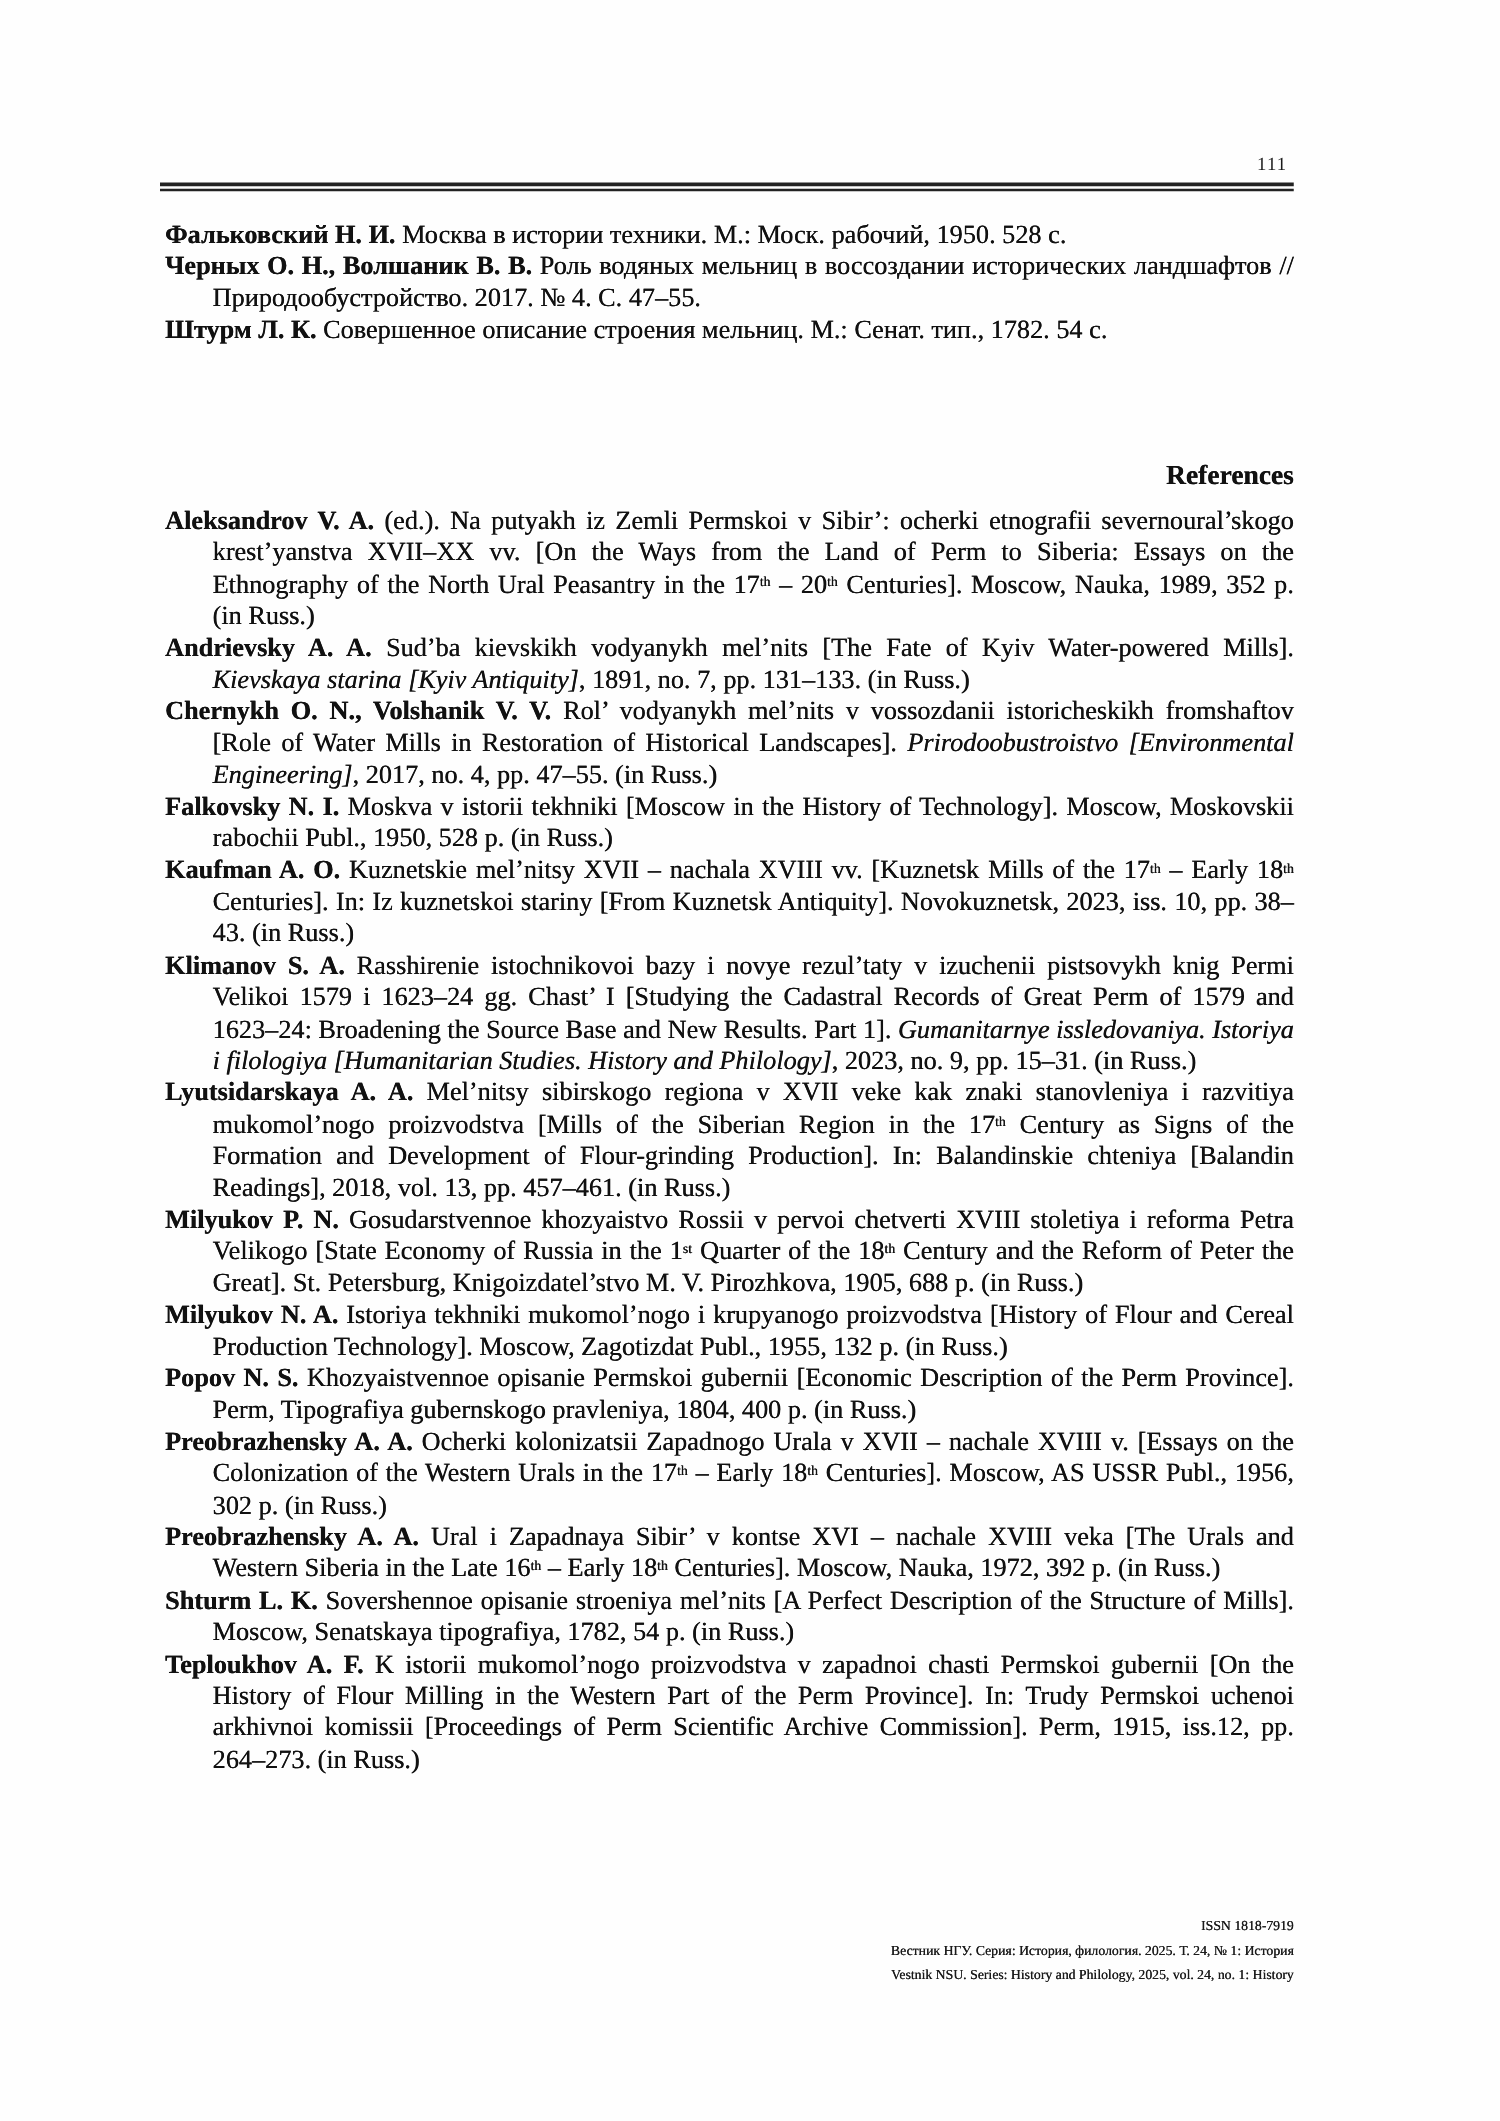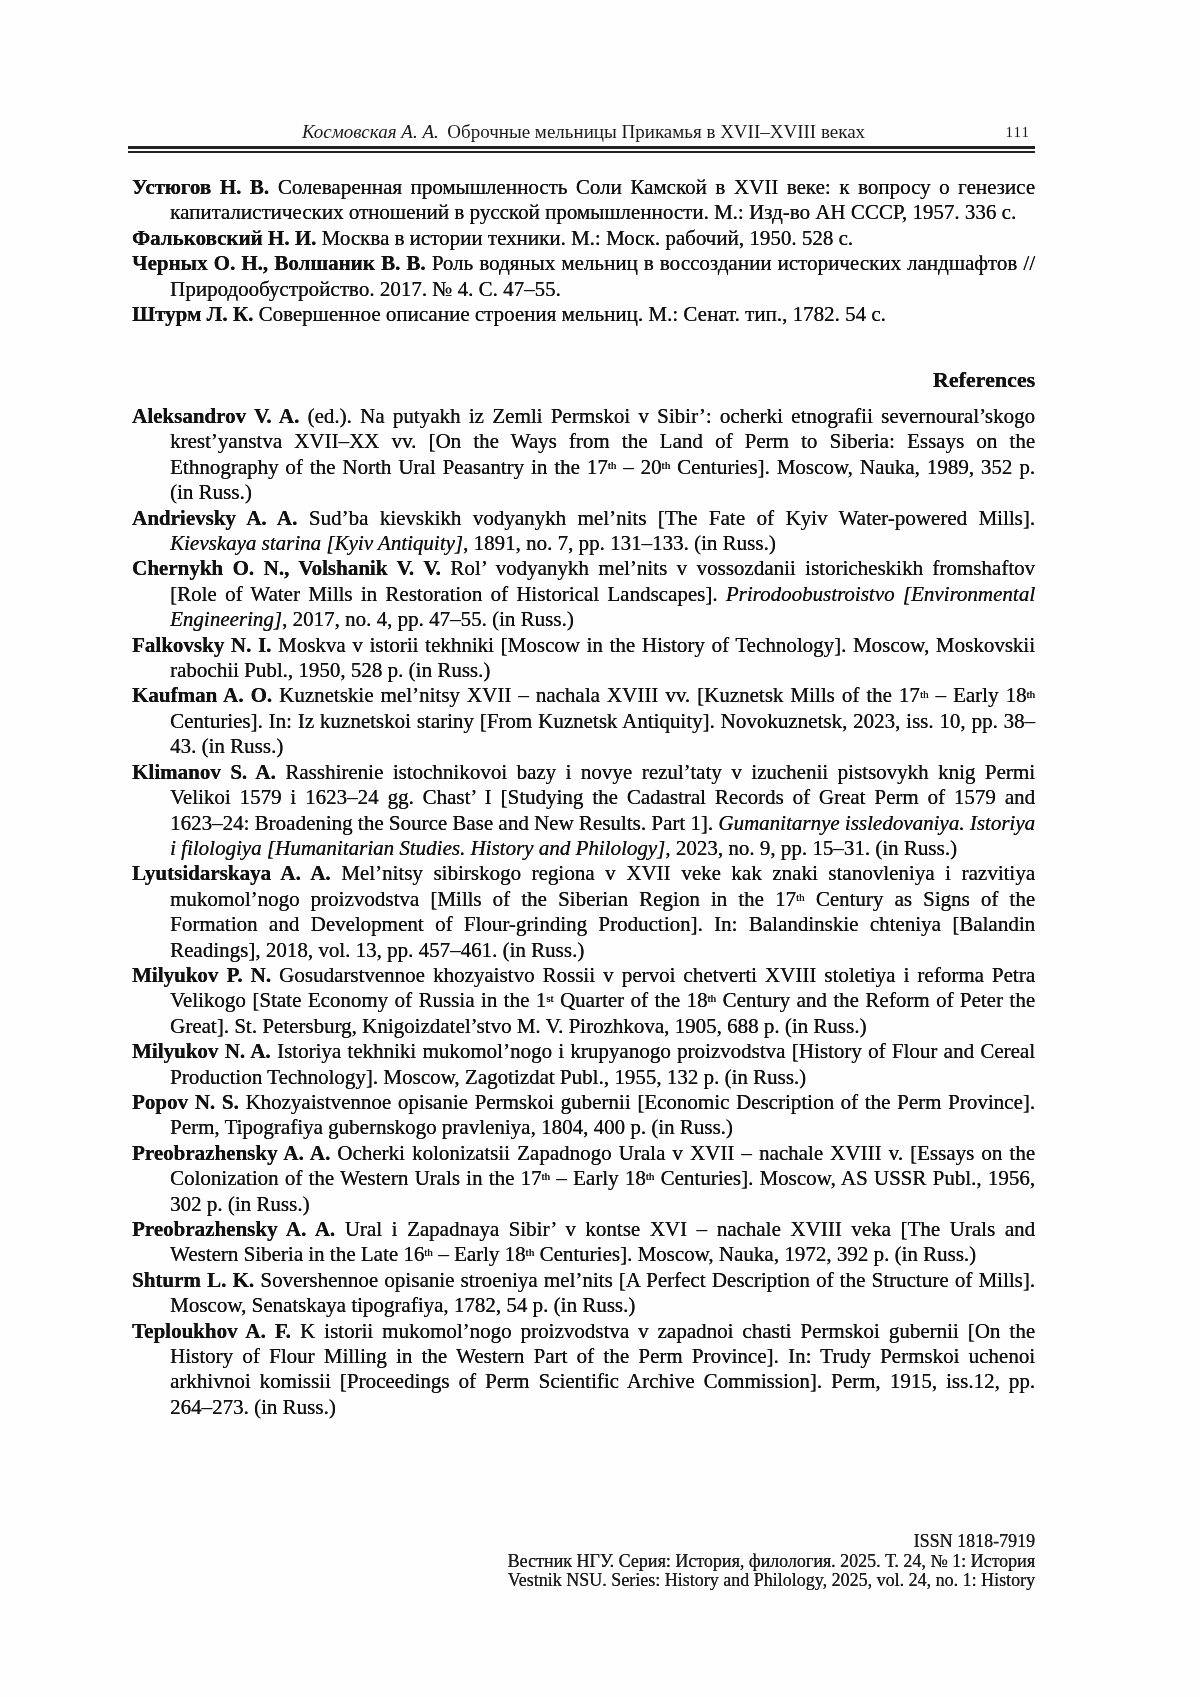--- a/index.html
+++ b/index.html
@@ -61,39 +61,35 @@
     margin: 0; text-align: right;
     font-size: 22px; line-height: 25.4px; font-weight: bold;
     color: #111;
     text-shadow: 0.25px 0 0 currentColor;
   }
 
   
   .imprint {
     position: absolute; top: 1532px; left: 132px; width: 903px;
     text-align: right;
-    font-size: 18px; line-height: 19.6px;
+    font-size: 11px; line-height: 19.6px;
     color: #1b1b1b;
     text-shadow: 0.2px 0 0 currentColor;
   }
   .imprint div { margin: 0; }
 </style>
 </head>
 <body>
 
 <div class="page">
 
-  <div class="running-head">
-    <span class="rh-author">Космовская А. А.</span><span class="rh-title">Оброчные мельницы Прикамья в XVII–XVIII веках</span>
-  </div>
   <div class="page-number">111</div>
   <div class="double-rule"></div>
 
   <section class="ref-block ref-block-ru" lang="ru">
-      <p class="ref"><span class="b">Устюгов Н. В.</span><span> Солеваренная промышленность Соли Камской в XVII веке: к вопросу о гене­зисе капиталистических отношений в русской промышленности. М.: Изд-во АН СССР, 1957. 336 с.</span></p>
       <p class="ref"><span class="b">Фальковский Н. И.</span><span> Москва в истории техники. М.: Моск. рабочий, 1950. 528 с.</span></p>
       <p class="ref"><span class="b">Черных О. Н., Волшаник В. В.</span><span> Роль водяных мельниц в воссоздании исторических ланд­шафтов // Природообустройство. 2017. № 4. С. 47–55.</span></p>
       <p class="ref"><span class="b">Штурм Л. К.</span><span> Совершенное описание строения мельниц. М.: Сенат. тип., 1782. 54 с.</span></p>
     </section>
 
   <h2 class="references-heading">References</h2>
 
   <section class="ref-block ref-block-en" lang="en">
       <p class="ref"><span class="b">Aleksandrov V. A.</span><span> (ed.). Na putyakh iz Zemli Permskoi v Sibir’: ocherki etnografii severno­ural’skogo krest’yanstva XVII–XX vv. [On the Ways from the Land of Perm to Siberia: Essays on the Ethnography of the North Ural Peasantry in the 17</span><sup class="ord">th</sup><span> – 20</span><sup class="ord">th</sup><span> Centuries]. Moscow, Nauka, 1989, 352 p. (in Russ.)</span></p>
       <p class="ref"><span class="b">Andrievsky A. A.</span><span> Sud’ba kievskikh vodyanykh mel’nits [The Fate of Kyiv Water-powered Mills]. </span><span class="i">Kievskaya starina [Kyiv Antiquity]</span><span>, 1891, no. 7, pp. 131–133. (in Russ.)</span></p>

